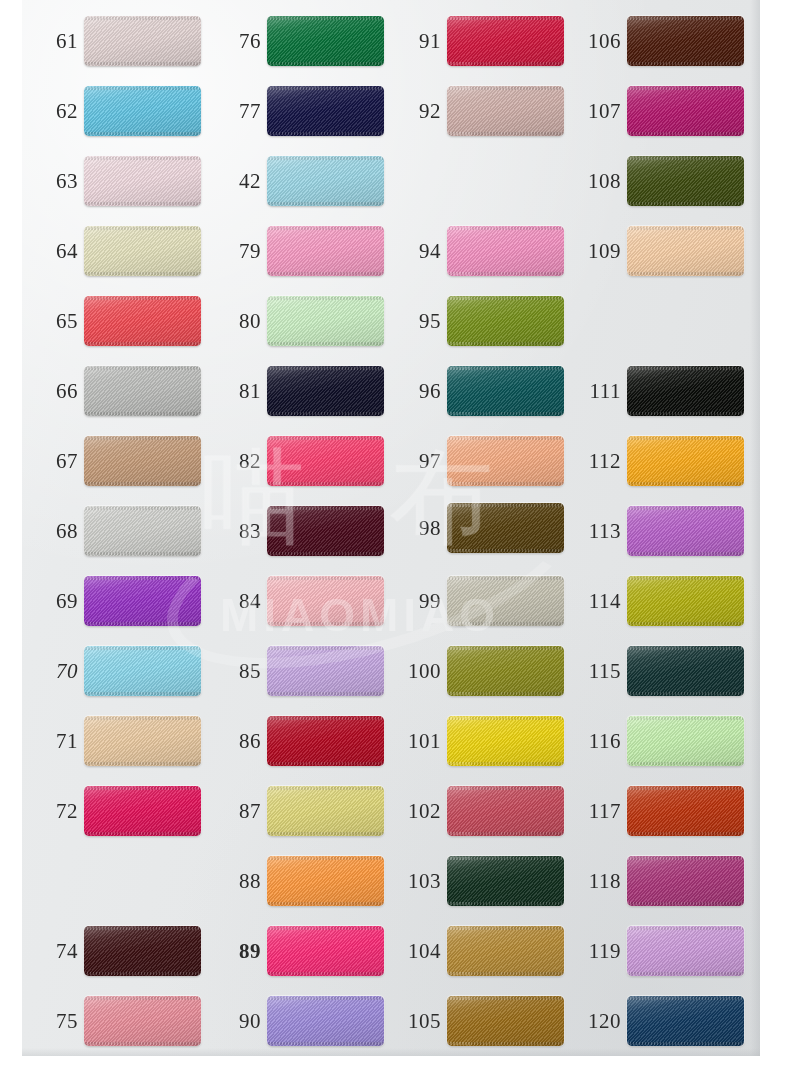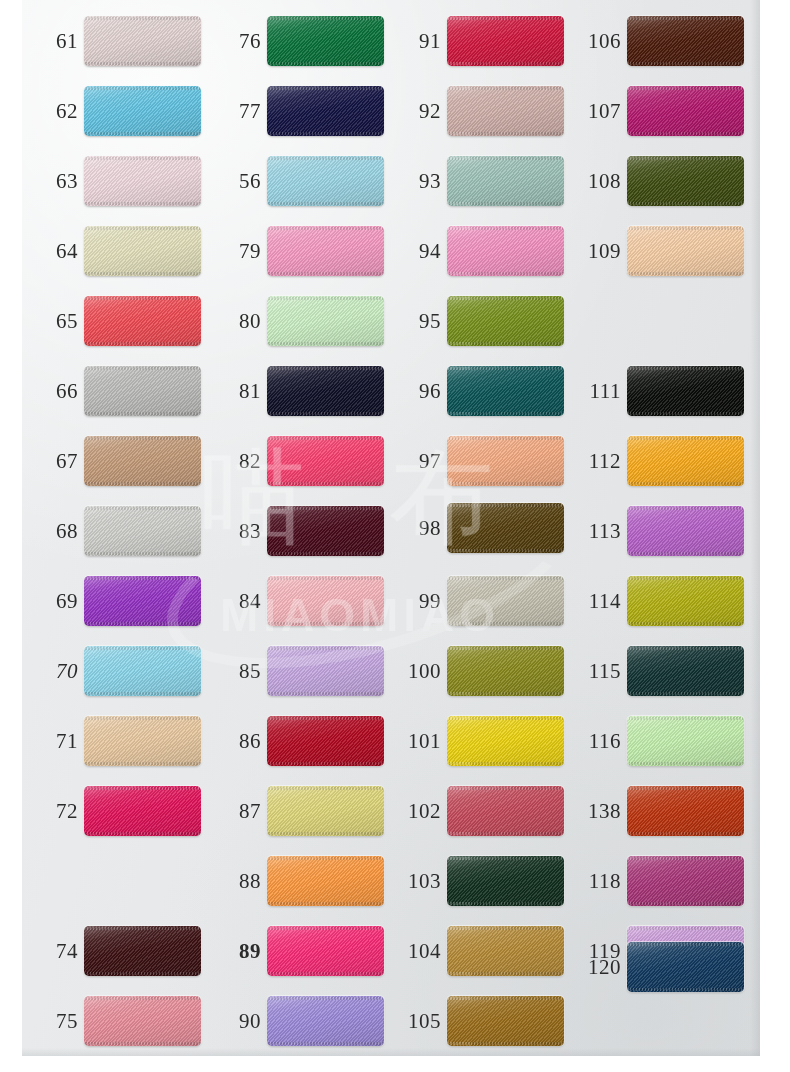--- a/index.html
+++ b/index.html
@@ -359,21 +359,21 @@
       <div class="swatch-row" style="top: 84px;">
         <div class="swatch-label">77</div>
         <div class="swatch-chip" style="background: rgb(20, 20, 69);">
           <div class="weave"></div>
           <div class="edge-stitch top"></div>
           <div class="edge-stitch"></div>
           <div class="gloss"></div>
         </div>
       </div>
       <div class="swatch-row" style="top: 154px;">
-        <div class="swatch-label">56</div>
+        <div class="swatch-label">42</div>
         <div class="swatch-chip" style="background: rgb(155, 213, 228);">
           <div class="weave"></div>
           <div class="edge-stitch top"></div>
           <div class="edge-stitch"></div>
           <div class="gloss"></div>
         </div>
       </div>
       <div class="swatch-row" style="top: 224px;">
         <div class="swatch-label">79</div>
         <div class="swatch-chip" style="background: rgb(245, 154, 194);">
@@ -495,29 +495,20 @@
       </div>
       <div class="swatch-row" style="top: 84px;">
         <div class="swatch-label">92</div>
         <div class="swatch-chip" style="background: rgb(207, 175, 169);">
           <div class="weave"></div>
           <div class="edge-stitch top"></div>
           <div class="edge-stitch"></div>
           <div class="gloss"></div>
         </div>
       </div>
-      <div class="swatch-row" style="top: 154px;">
-        <div class="swatch-label">93</div>
-        <div class="swatch-chip" style="background: rgb(157, 194, 184);">
-          <div class="weave"></div>
-          <div class="edge-stitch top"></div>
-          <div class="edge-stitch"></div>
-          <div class="gloss"></div>
-        </div>
-      </div>
       <div class="swatch-row" style="top: 224px;">
         <div class="swatch-label">94</div>
         <div class="swatch-chip" style="background: rgb(242, 145, 192);">
           <div class="weave"></div>
           <div class="edge-stitch top"></div>
           <div class="edge-stitch"></div>
           <div class="gloss"></div>
         </div>
       </div>
       <div class="swatch-row" style="top: 294px;">
@@ -705,21 +696,21 @@
       <div class="swatch-row" style="top: 714px;">
         <div class="swatch-label">116</div>
         <div class="swatch-chip" style="background: rgb(195, 238, 173);">
           <div class="weave"></div>
           <div class="edge-stitch top"></div>
           <div class="edge-stitch"></div>
           <div class="gloss"></div>
         </div>
       </div>
       <div class="swatch-row" style="top: 784px;">
-        <div class="swatch-label">138</div>
+        <div class="swatch-label">117</div>
         <div class="swatch-chip" style="background: rgb(188, 51, 13);">
           <div class="weave"></div>
           <div class="edge-stitch top"></div>
           <div class="edge-stitch"></div>
           <div class="gloss"></div>
         </div>
       </div>
       <div class="swatch-row" style="top: 854px;">
         <div class="swatch-label">118</div>
         <div class="swatch-chip" style="background: rgb(168, 53, 120);">
@@ -731,21 +722,21 @@
       </div>
       <div class="swatch-row" style="top: 924px;">
         <div class="swatch-label">119</div>
         <div class="swatch-chip" style="background: rgb(203, 154, 217);">
           <div class="weave"></div>
           <div class="edge-stitch top"></div>
           <div class="edge-stitch"></div>
           <div class="gloss"></div>
         </div>
       </div>
-      <div class="swatch-row" style="top: 940px;">
+      <div class="swatch-row" style="top: 994px;">
         <div class="swatch-label">120</div>
         <div class="swatch-chip" style="background: rgb(17, 58, 96);">
           <div class="weave"></div>
           <div class="edge-stitch top"></div>
           <div class="edge-stitch"></div>
           <div class="gloss"></div>
         </div>
       </div>
     </div>
 

